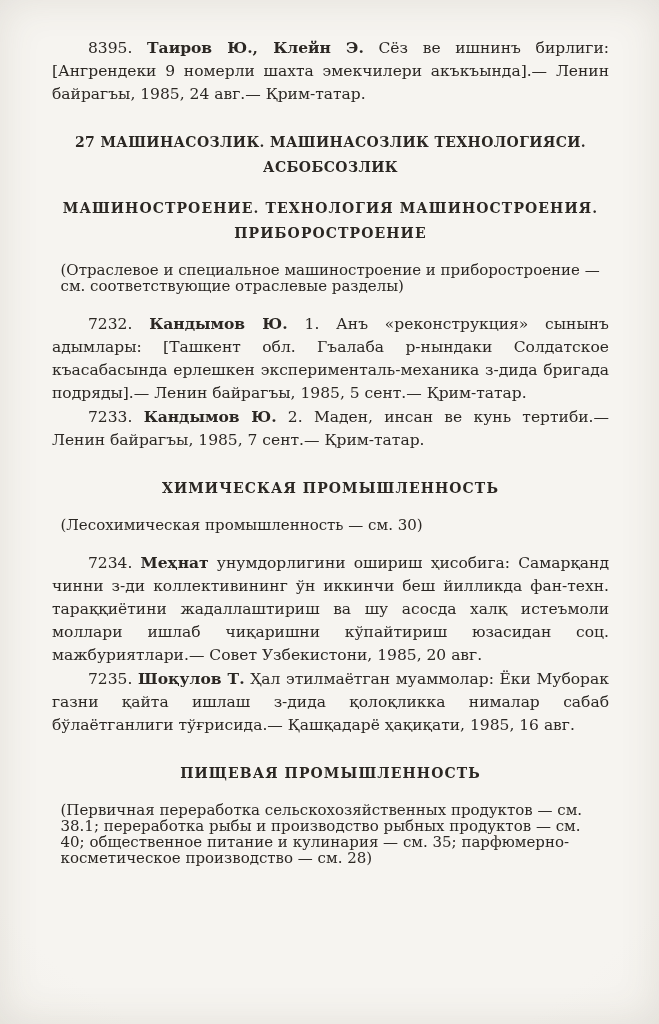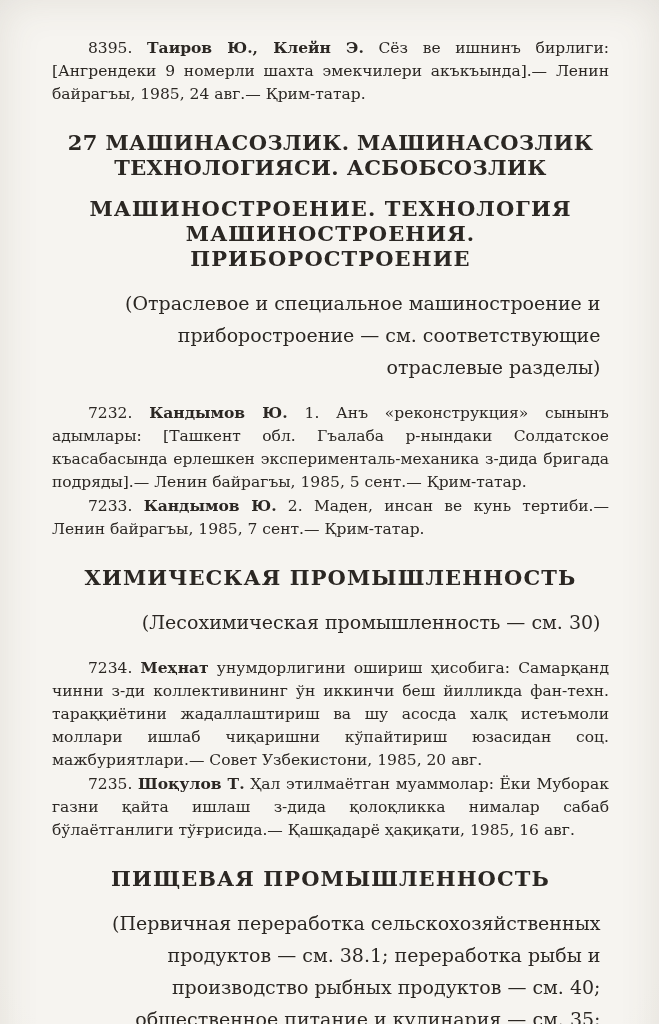--- a/index.html
+++ b/index.html
@@ -27,31 +27,31 @@
     text-indent: 36px;
   }
   .entry-number { font-weight: normal; }
   .entry-lead { font-weight: bold; }
   .section { margin-top: 24px; }
   .section-title-primary,
   .section-title-secondary {
     margin: 16px auto;
     text-align: center;
     font-weight: bold;
-    font-size: 21px;
+    font-size: 14px;
     line-height: 25px;
   }
   .section-title-primary { letter-spacing: 0.4px; max-width: 545px; }
   .section-title-secondary { letter-spacing: 1.1px; margin-top: 7px; max-width: 545px; text-align: center; }
   .section-note {
     margin: 12px auto 18px auto;
     max-width: 540px;
-    text-align: right;
-    font-size: 19px;
-    line-height: 32px;
+    text-align: left;
+    font-size: 15px;
+    line-height: 16px;
   }
   .entries { margin-top: 4px; }
 </style>
 </head>
 <body>
 
 <div class="page">
 
   <p class="entry"><span class="entry-number">8395.</span> <span class="entry-lead">Таиров Ю., Клейн Э.</span> <span class="entry-body">Сёз ве ишнинъ бирлиги: [Ангрендеки 9 номерли шахта эмекчилери акъкъында].— Ленин байрагъы, 1985, 24 авг.— Қрим-татар.</span></p>
 

